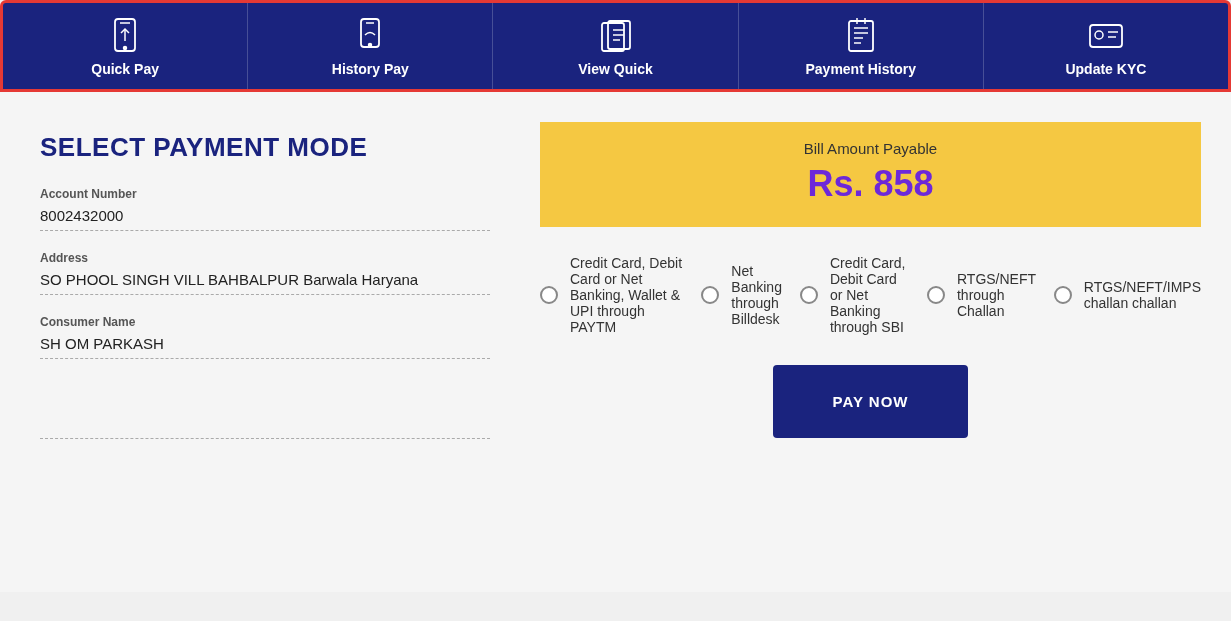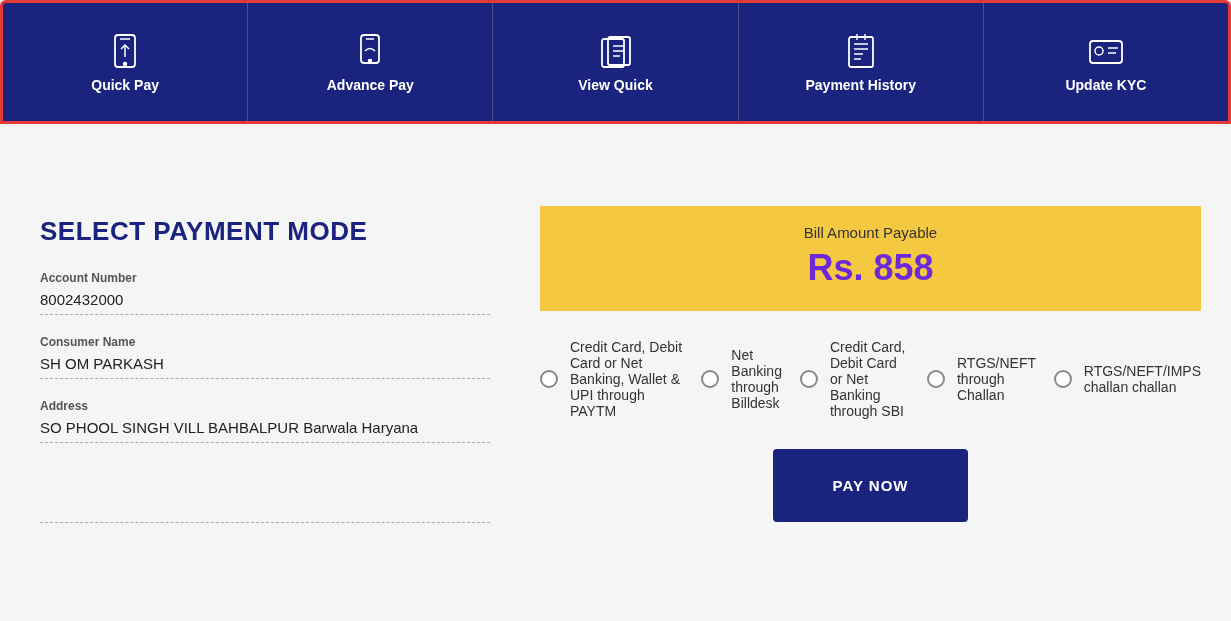--- a/index.html
+++ b/index.html
@@ -12,21 +12,21 @@
       align-items: stretch;
       border: 3px solid #e53935;
       border-radius: 6px 6px 0 0;
     }
     .nav-item {
       flex: 1;
       display: flex;
       flex-direction: column;
       align-items: center;
       justify-content: center;
-      padding: 28px 8px;
+      padding: 12px 8px;
       color: #fff;
       cursor: pointer;
       border-right: 1px solid rgba(255,255,255,0.2);
       text-align: center;
     }
     .nav-item:last-child { border-right: none; }
     .nav-icon {
       width: 40px;
       height: 40px;
       margin-bottom: 6px;
@@ -46,21 +46,20 @@
       margin-top: 2px;
     }
 
     
     .main-content {
       background: #f5f5f5;
       padding: 20px 20px 30px 20px;
       display: flex;
       gap: 30px;
       min-height: 500px;
-      align-items: center;
     }
 
     
     .left-panel {
       flex: 0 0 480px;
       padding: 20px 10px 20px 20px;
     }
     .select-payment-title {
       color: #1a237e;
       font-size: 26px;
@@ -176,21 +175,21 @@
 
   <div class="nav-item">
     <div class="nav-icon">
       <svg viewBox="0 0 40 40" width="40" height="40" xmlns="http://www.w3.org/2000/svg">
         <rect x="11" y="4" width="18" height="28" rx="3" stroke="white" stroke-width="1.8" fill="none"></rect>
         <line x1="16" y1="8" x2="24" y2="8" stroke="white" stroke-width="1.5"></line>
         <path d="M15 20 Q20 15 25 20" stroke="white" stroke-width="1.5" fill="none"></path>
         <circle cx="20" cy="30" r="1.5" fill="white"></circle>
       </svg>
     </div>
-    <span class="nav-label">Advance Pay</span>
+    <span class="nav-label">History Pay</span>
   </div>
 
   <div class="nav-item">
     <div class="nav-icon">
       <svg viewBox="0 0 40 40" width="40" height="40" xmlns="http://www.w3.org/2000/svg">
         <rect x="6" y="8" width="22" height="28" rx="2" stroke="white" stroke-width="1.8" fill="none"></rect>
         <rect x="12" y="6" width="22" height="28" rx="2" stroke="white" stroke-width="1.8" fill="none"></rect>
         <line x1="17" y1="15" x2="28" y2="15" stroke="white" stroke-width="1.5"></line>
         <line x1="17" y1="20" x2="28" y2="20" stroke="white" stroke-width="1.5"></line>
         <line x1="17" y1="25" x2="24" y2="25" stroke="white" stroke-width="1.5"></line>
@@ -233,27 +232,27 @@
 
   <div class="left-panel">
     <h1 class="select-payment-title">SELECT PAYMENT MODE</h1>
 
     <div class="field-group">
       <div class="field-label">Account Number</div>
       <div class="field-value">8002432000</div>
     </div>
 
     <div class="field-group">
+      <div class="field-label">Address</div>
+      <div class="field-value">SO PHOOL SINGH VILL BAHBALPUR Barwala  Haryana</div>
+    </div>
+
+    <div class="field-group">
       <div class="field-label">Consumer Name</div>
       <div class="field-value">SH OM PARKASH</div>
-    </div>
-
-    <div class="field-group">
-      <div class="field-label">Address</div>
-      <div class="field-value">SO PHOOL SINGH VILL BAHBALPUR Barwala  Haryana</div>
     </div>
 
     <div class="field-spacer"></div>
   </div>
 
   <div class="right-panel">
 
     <div class="bill-amount-box">
       <div class="bill-amount-label">Bill Amount Payable</div>
       <div class="bill-amount-value">Rs. 858</div>

